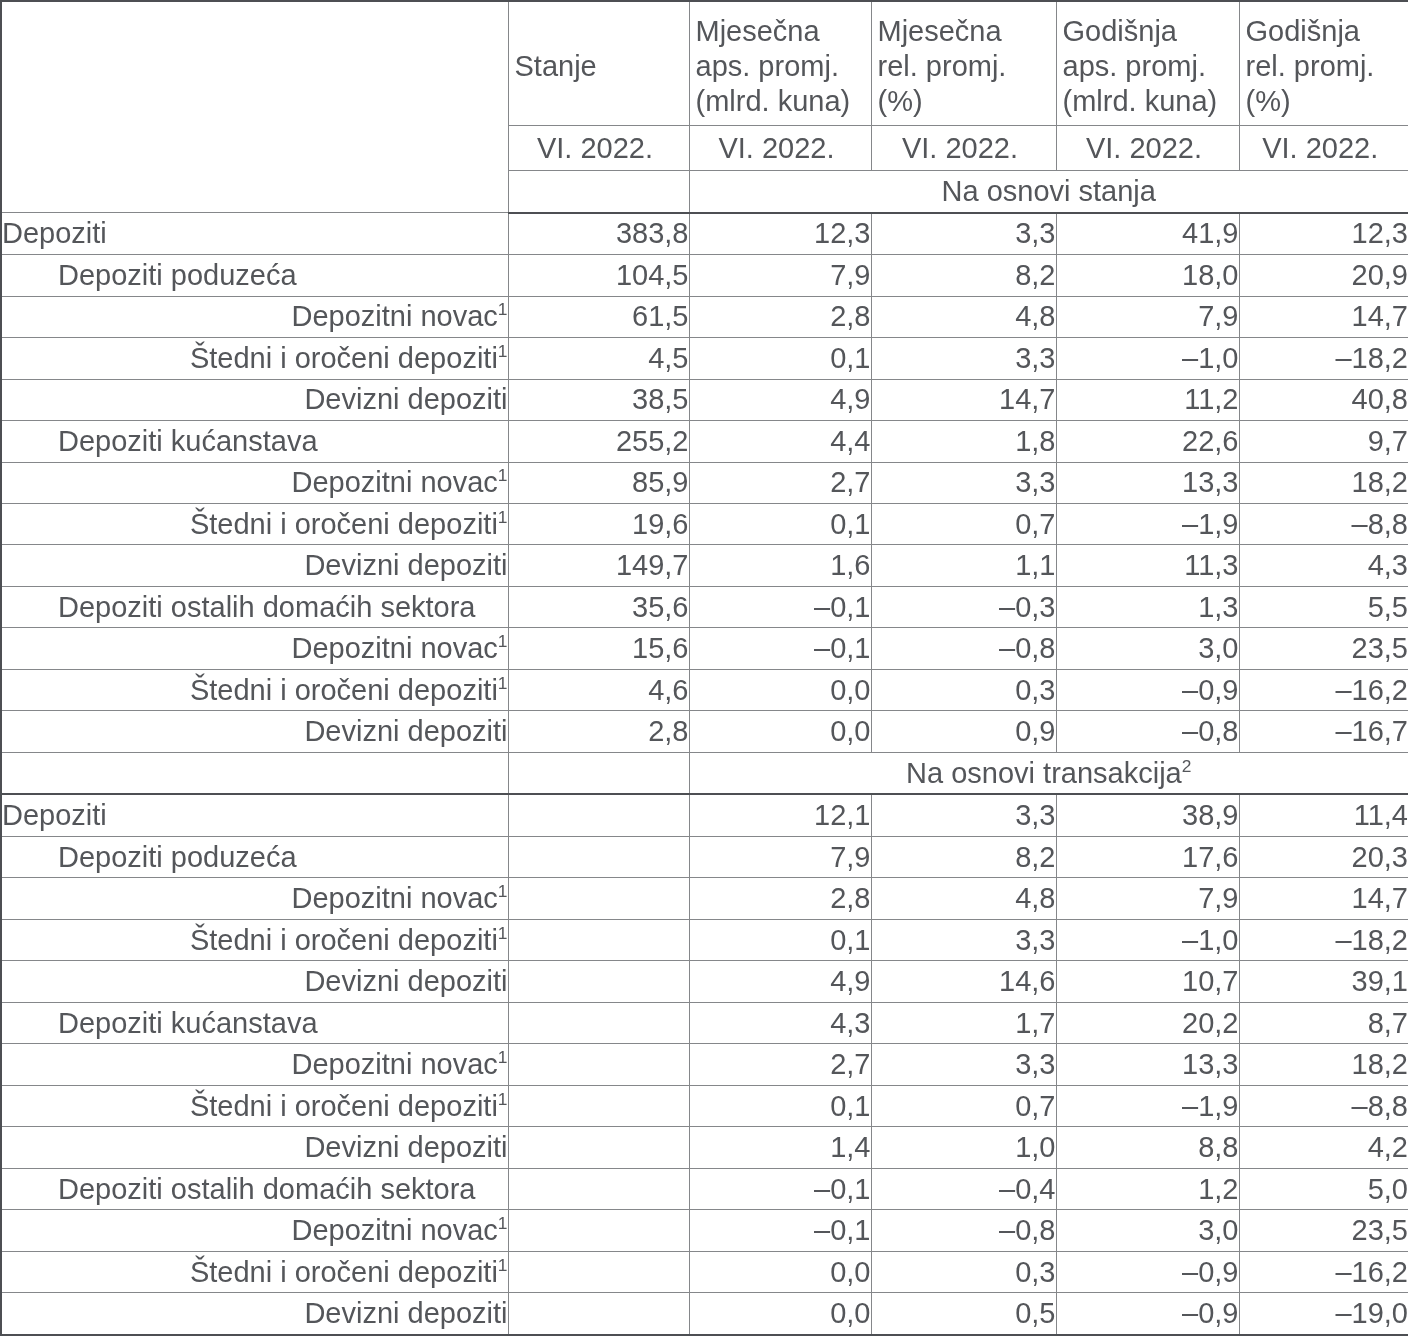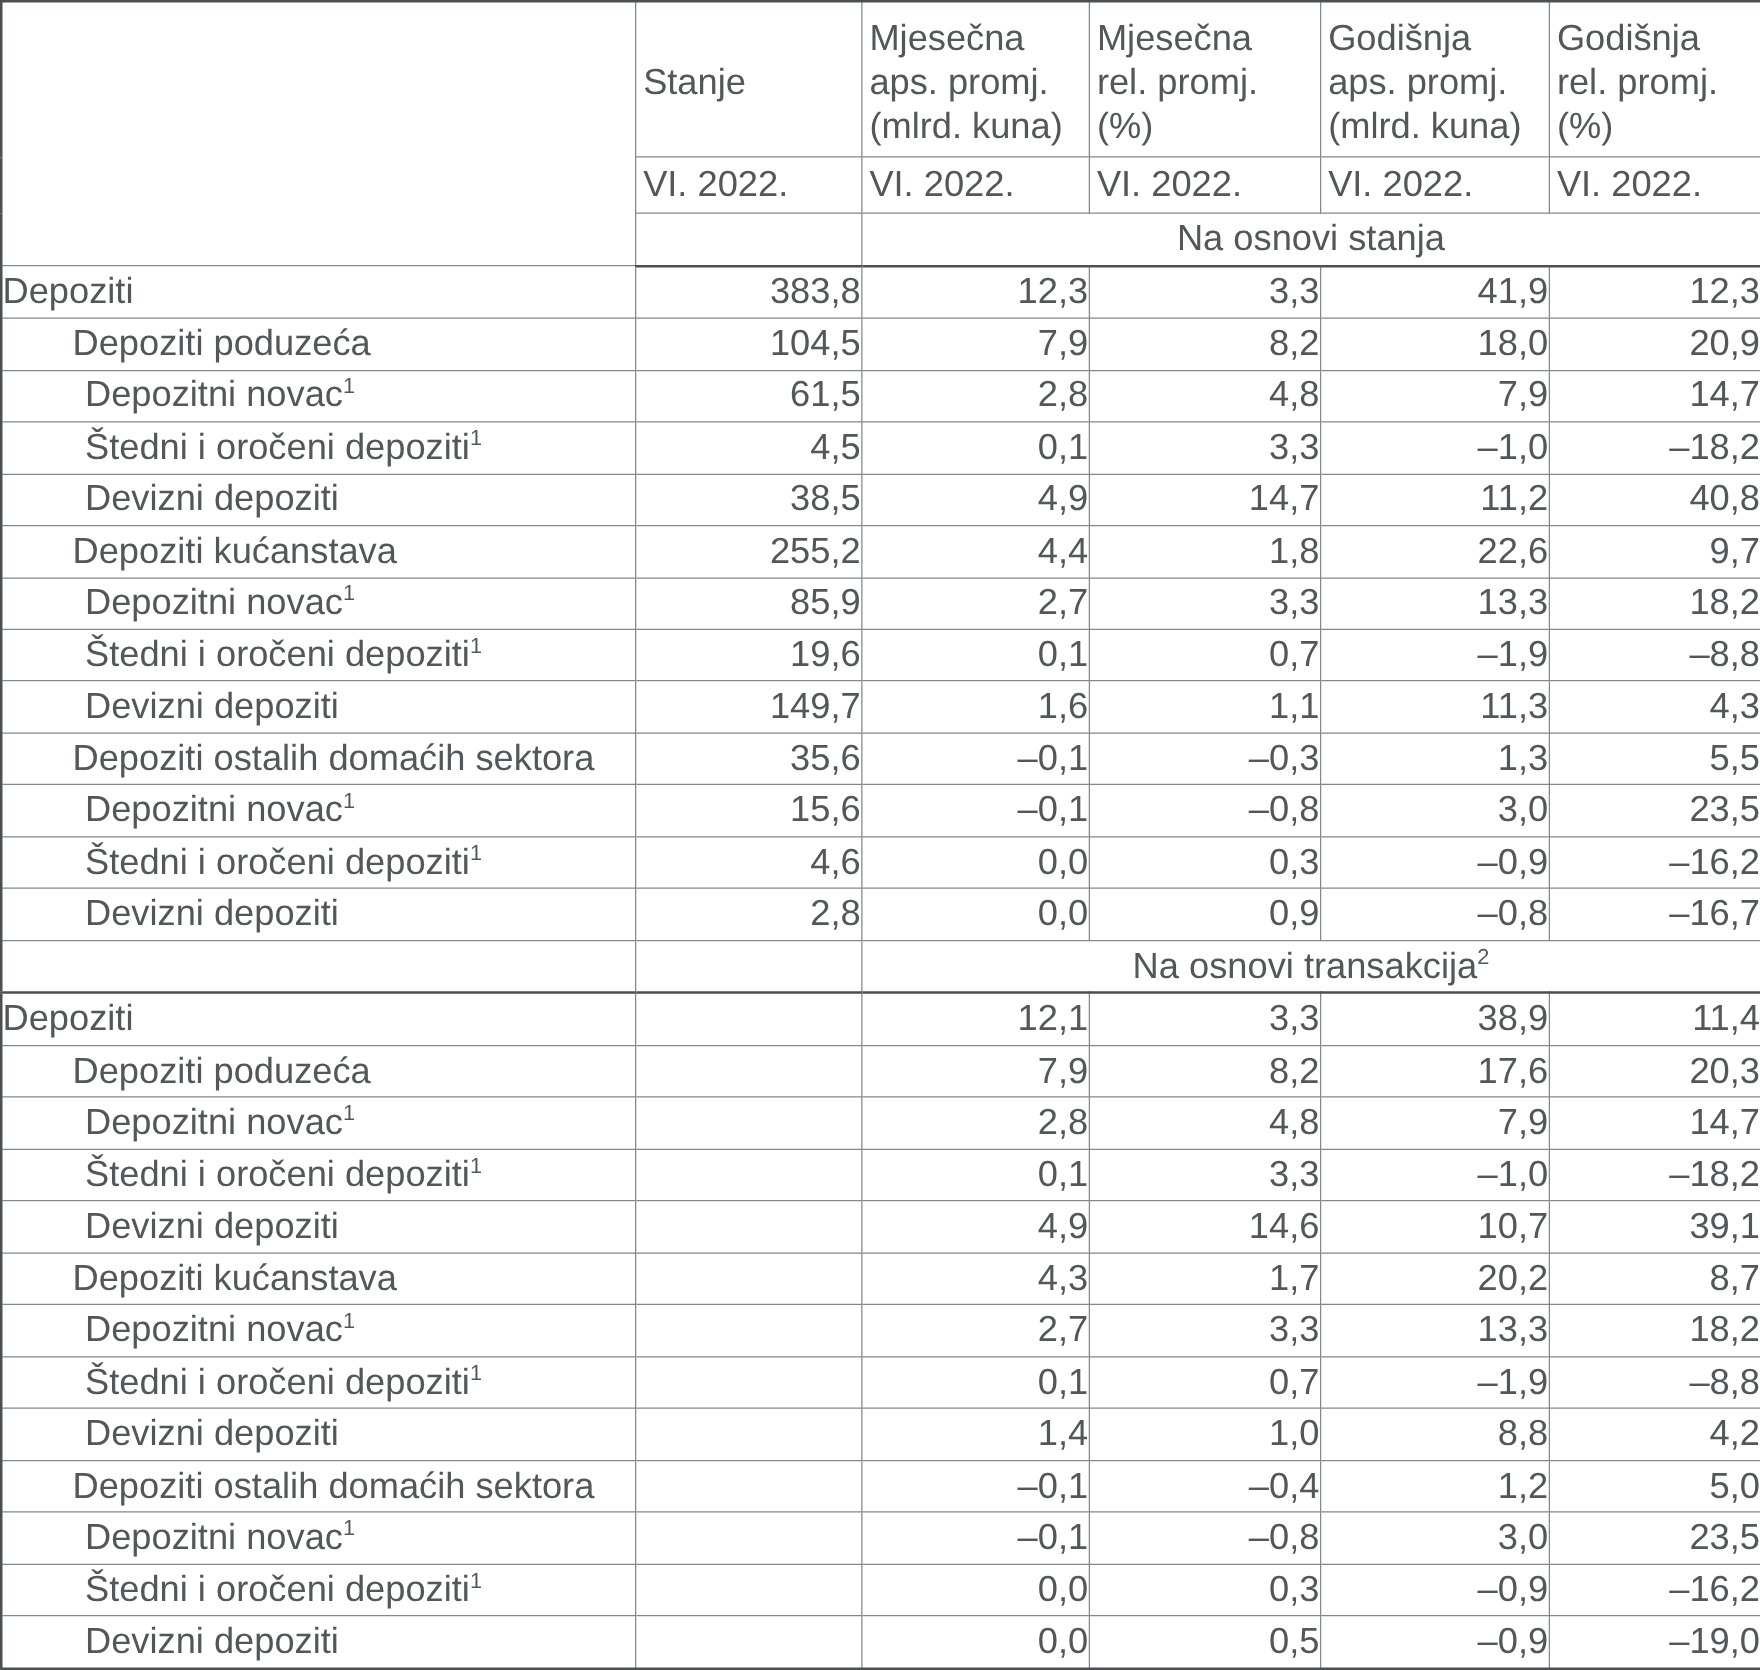--- a/index.html
+++ b/index.html
@@ -34,32 +34,32 @@
   
   tr.hdr-titles{height:116px;}
   tr.hdr-titles td{
     text-align:left;
     padding:12px 13px 6px 6px;
     line-height:35px;
     white-space:normal;
   }
   tr.hdr-period{height:45px;}
   tr.hdr-period td{
-    text-align:left;
+    text-align:center;
     padding:0 13px 0 6px;
   }
   td.corner-cell{border-bottom:2px solid #4d4f53;}
   
   tr.section-row{height:42px;}
   tr.section-row td{border-bottom:2px solid #4d4f53;}
   td.section-title-cell{text-align:center;}
   
   td.label-cell{text-align:left;padding-left:10px;}
   td.label-cell.indent-1{padding-left:56px;}
-  td.label-cell.indent-2{padding-left:66px;}
+  td.label-cell.indent-2{padding-left:66px;text-align:right;}
   td.value-cell{text-align:right;padding-right:13px;}
   sup{font-size:60%;line-height:0;}
 </style>
 </head>
 <body>
 
 <div class="page">
   <table class="stat">
     <colgroup>
       <col class="c-label">

